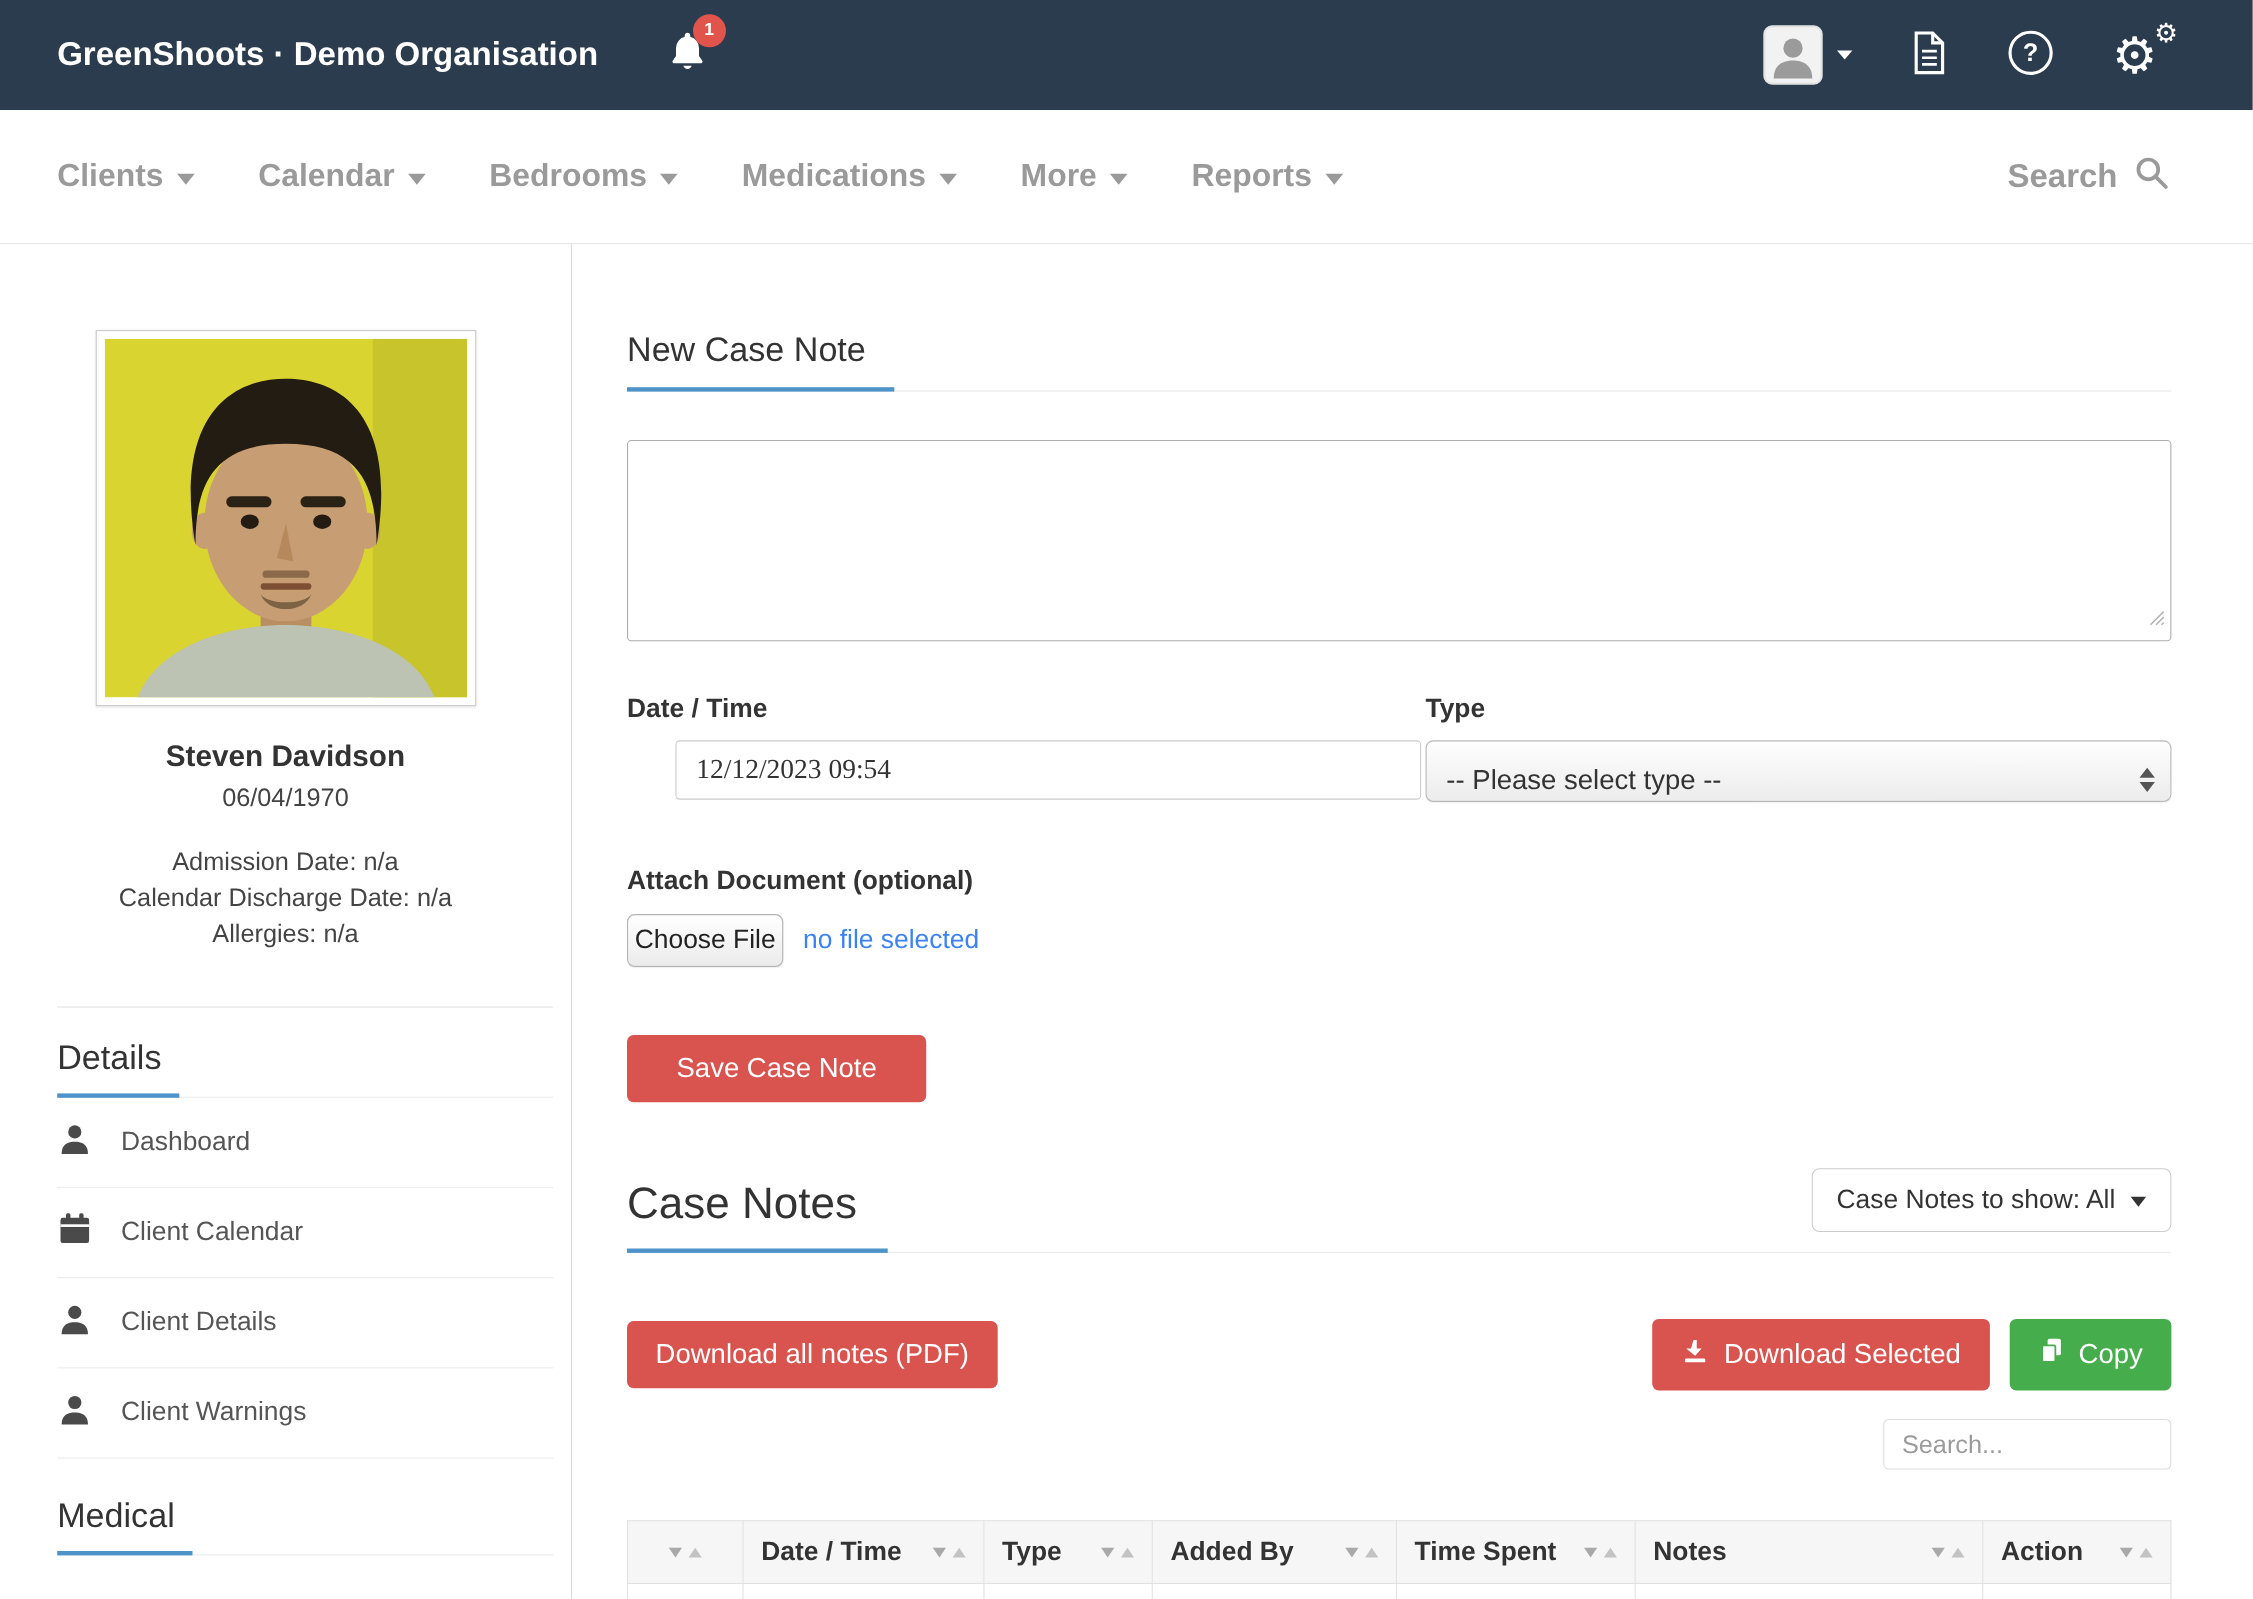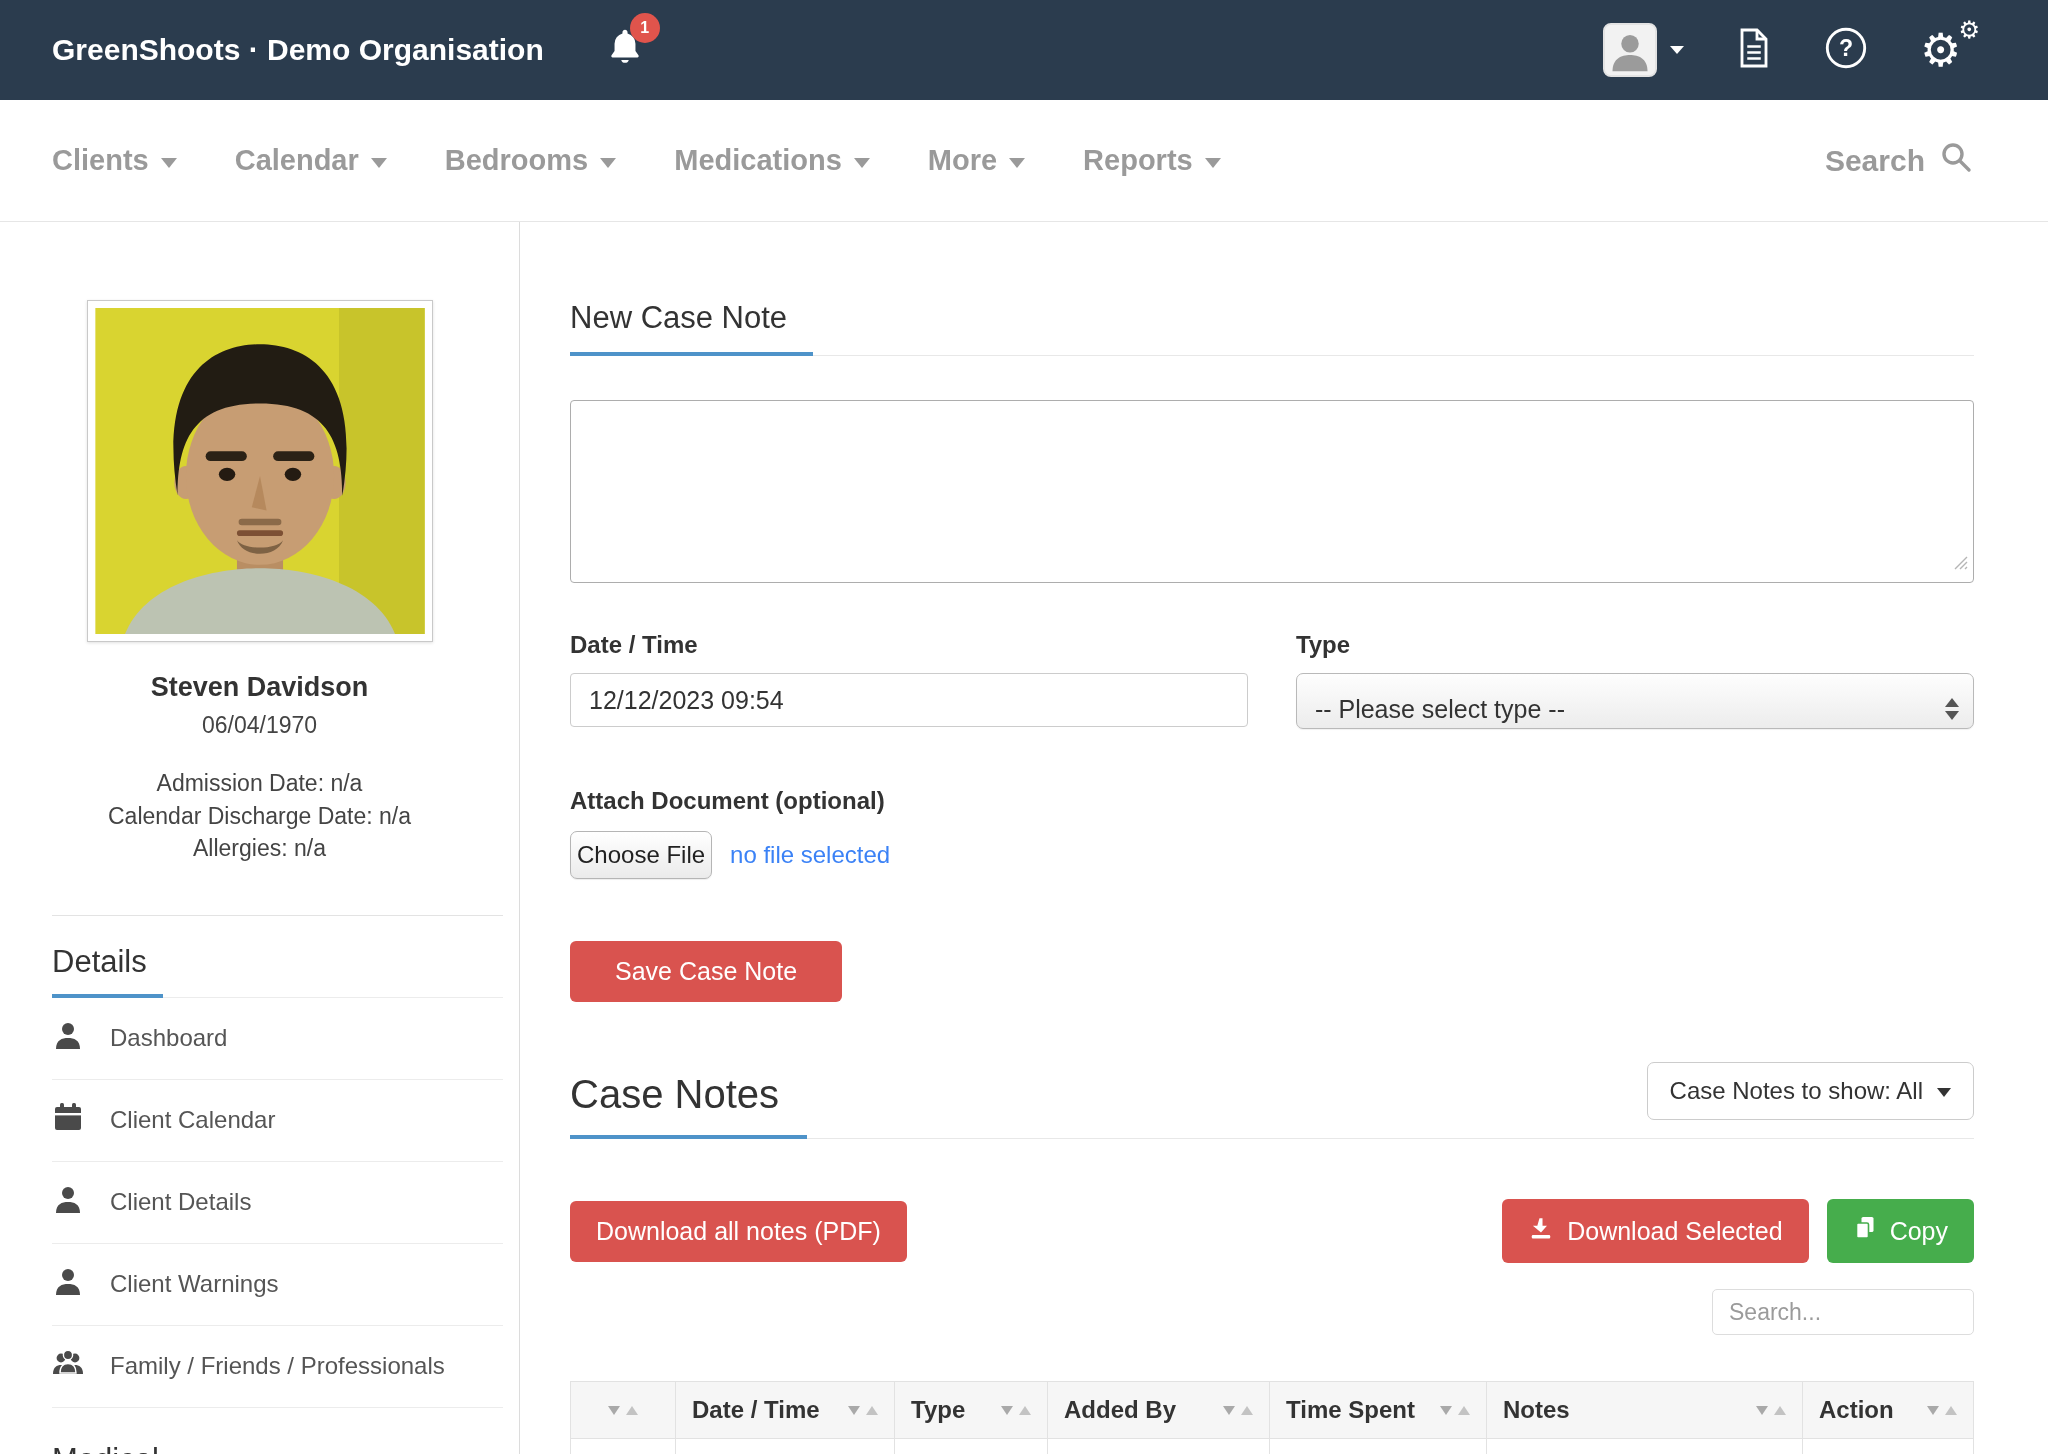--- a/index.html
+++ b/index.html
@@ -67,21 +67,21 @@
   textarea.note {
     display:block; width:100%; height:183px; border:1px solid #adadad; border-radius:4px;
     resize:none; padding:14px 18px; font-family:inherit; font-size:25px;
   }
   .resize-grip { position:absolute; right:6px; bottom:9px; }
   .form-row { display:flex; justify-content:space-between; margin-top:48px; }
   .form-col { width:48.3%; }
   .field-label { font-size:24px; font-weight:bold; color:#333; margin-bottom:14px; }
   input.date {
     width:100%; height:54px; border:1px solid #ccc; border-radius:4px;
-    font-size:25px; color:#333; padding:0 18px; font-family:Liberation Sans, sans-serif;
+    font-size:25px; color:#333; padding:0 18px; font-family:Liberation Serif, serif;margin-left:44px;
   }
   .select {
     height:56px; border:1px solid #b9b9b9; border-radius:7px;
     background:linear-gradient(#fefefe,#ececec);
     display:flex; align-items:center; justify-content:space-between;
     padding:16px 14px 0 18px; font-size:25px; color:#333; cursor:pointer;
     box-shadow:0 1px 1px rgba(0,0,0,.06);
   }
   .stepper { display:flex; flex-direction:column; gap:4px; align-items:center; }
   .tri-up   { width:0; height:0; border-left:7px solid transparent; border-right:7px solid transparent; border-bottom:9px solid #555; }
@@ -279,33 +279,20 @@
       </li>
       <li>
         <span>
           <svg viewBox="0 0 32 32">
               <circle cx="16" cy="10" r="6" fill="#4a4a4a"></circle>
               <path d="M4 30 C4 21 10 19 16 19 C22 19 28 21 28 30 Z" fill="#4a4a4a"></path>
             </svg>
         </span>
         <span>Client Warnings</span>
       </li>
-      <li>
-        <span>
-          <svg viewBox="0 0 32 32">
-            <circle cx="9" cy="11" r="4.4" fill="#4a4a4a"></circle>
-              <circle cx="23" cy="11" r="4.4" fill="#4a4a4a"></circle>
-            <path d="M1 27 C1 20 5 18 9 18 C13 18 17 20 17 27 Z" fill="#4a4a4a"></path>
-            <path d="M15 27 C15 20 19 18 23 18 C27 18 31 20 31 27 Z" fill="#4a4a4a"></path>
-            <circle cx="16" cy="8" r="4.6" fill="#4a4a4a" stroke="#fff" stroke-width="1.4"></circle>
-            <path d="M8 26 C8 18.5 12 16.5 16 16.5 C20 16.5 24 18.5 24 26 Z" fill="#4a4a4a" stroke="#fff" stroke-width="1.4"></path>
-          </svg>
-        </span>
-        <span>Family / Friends / Professionals</span>
-      </li>
     </ul>
     <div class="side-title-wrap medical-title">
       <h3 class="side-title">Medical</h3>
     </div>
   </aside>
 
   <main class="main">
 
     <div class="h-wrap">
       <h2 class="h2">New Case Note</h2>

